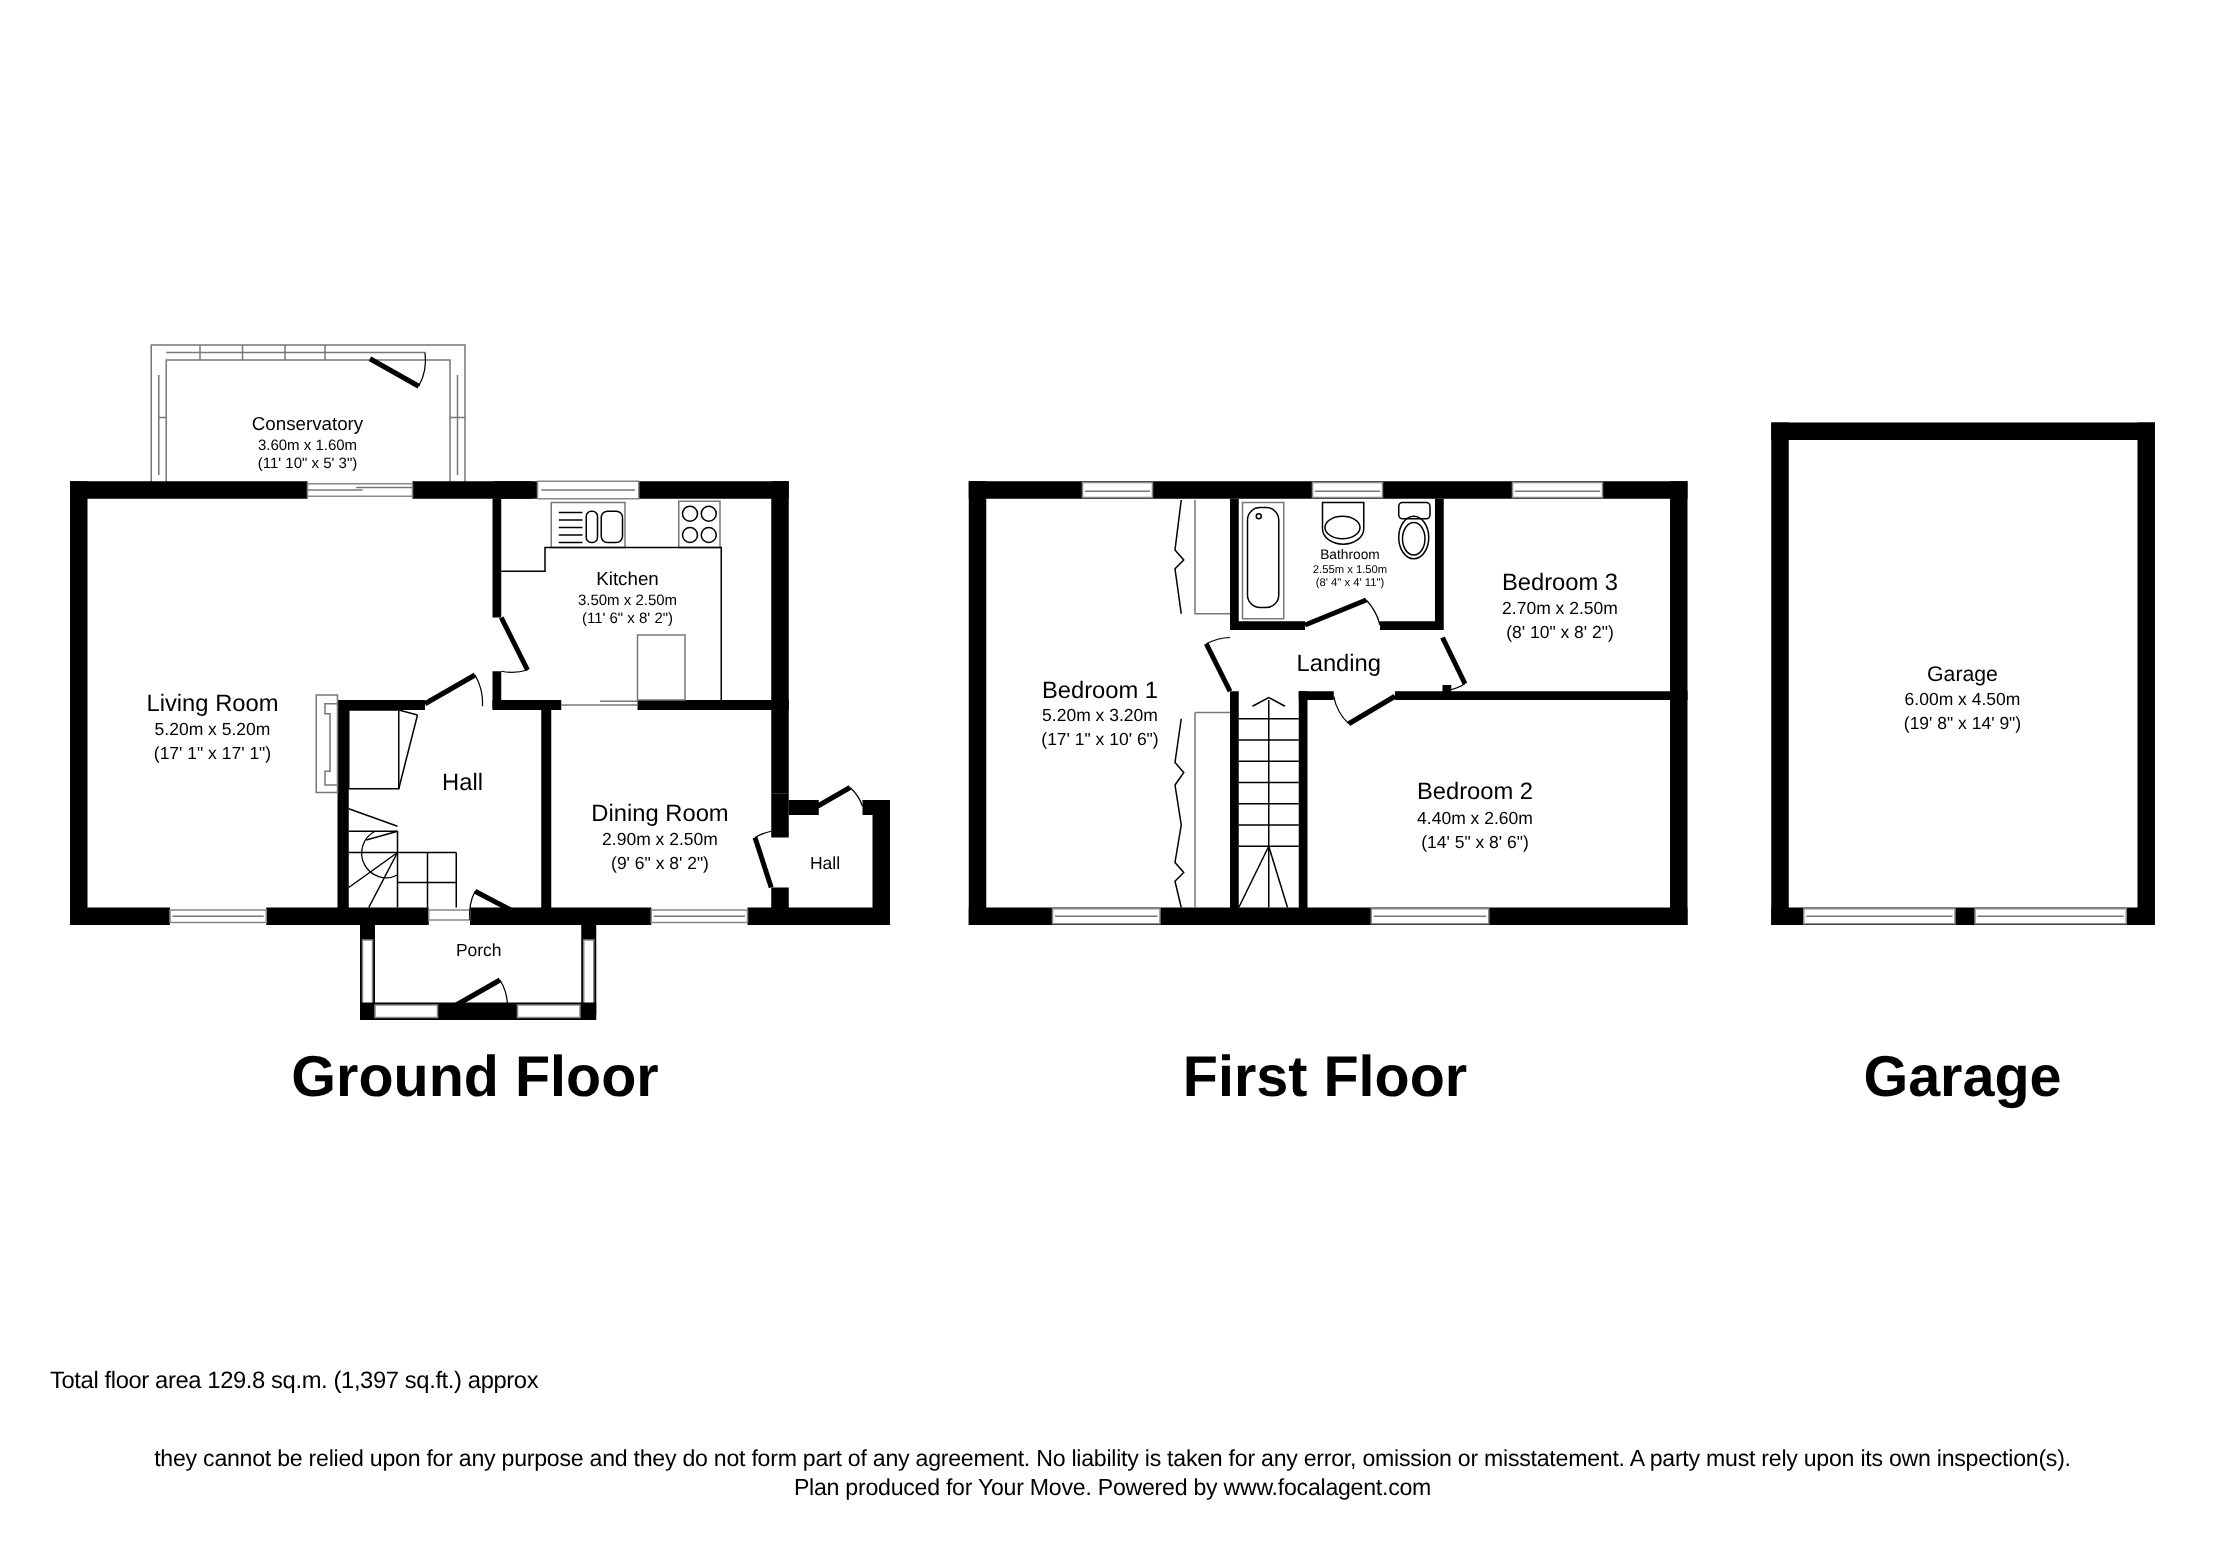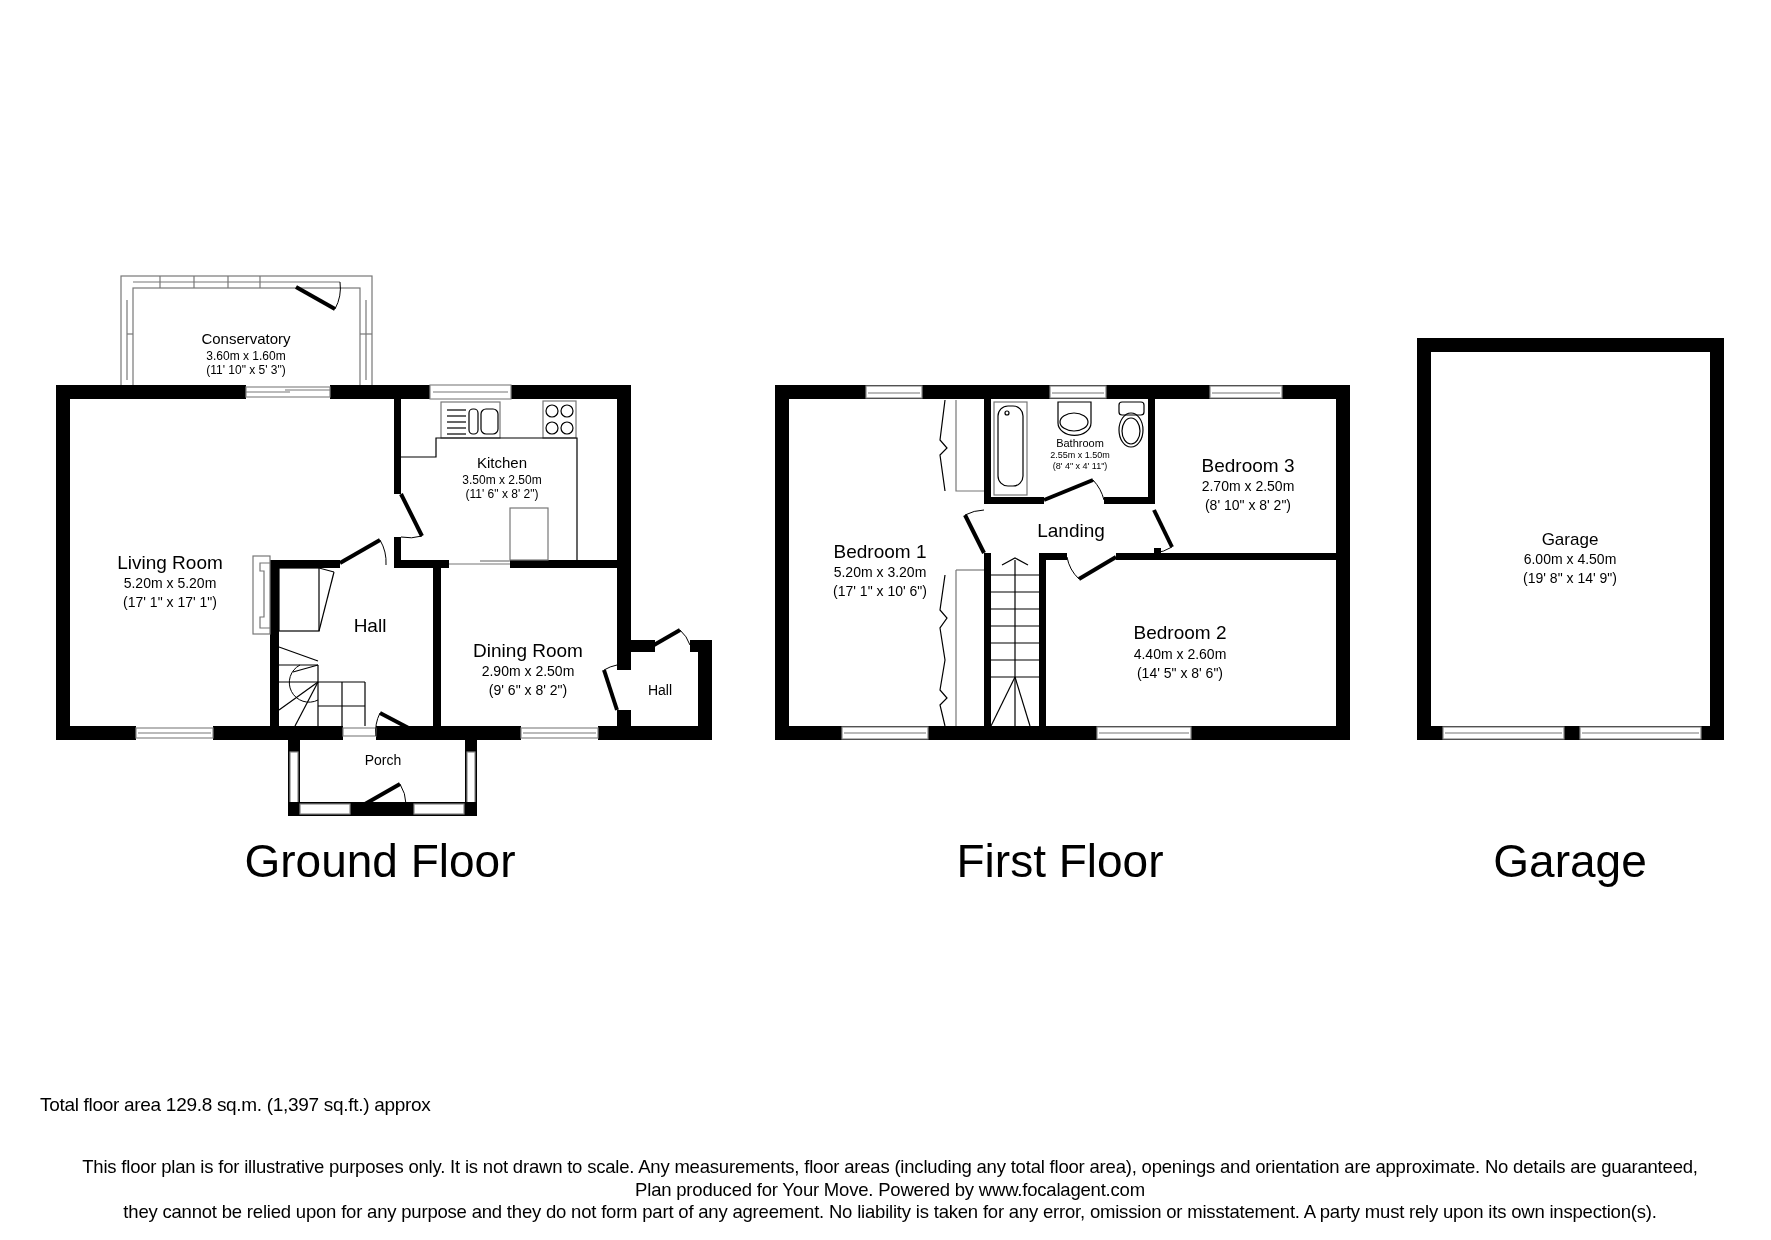--- a/index.html
+++ b/index.html
@@ -6,21 +6,21 @@
   body { width: 1771px; height: 1240px; position: relative; overflow: hidden; font-family: "Liberation Sans", sans-serif; color: #000; }
   #plan { position: absolute; left: 0; top: 0; width: 1771px; height: 1240px; }
   .wall { fill: #000; }
   .thin { fill: none; stroke: #000; stroke-width: 1.2; }
   .grey { fill: none; stroke: #777; stroke-width: 1.2; }
   .door { fill: none; stroke: #000; stroke-width: 4; }
   .arc { fill: none; stroke: #000; stroke-width: 1; }
   .win-bg { fill: #fff; stroke: #888; stroke-width: 1.2; }
   .room-name { font-family: "Liberation Sans", sans-serif; fill: #000; text-anchor: middle; }
   .room-dim { font-family: "Liberation Sans", sans-serif; fill: #000; text-anchor: middle; }
-  .floor-title { position: absolute; font-family: "Liberation Sans", sans-serif; font-weight: normal; font-size: 46px; text-align: center; white-space: nowrap; }
+  .floor-title { position: absolute; font-family: "Liberation Sans", sans-serif; font-weight: bold; font-size: 46px; text-align: center; white-space: nowrap; }
   .total-area { position: absolute; left: 40px; top: 1094px; font-size: 19px; white-space: nowrap; letter-spacing: -0.3px; }
   .disclaimer { position: absolute; left: 40px; top: 1156px; width: 1700px; font-size: 18.5px; line-height: 22.5px; text-align: center; letter-spacing: -0.2px; }
 </style>
 </head>
 <body>
 
 <svg id="plan" viewBox="0 0 1771 1240" xmlns="http://www.w3.org/2000/svg">
 
   <g>
 
@@ -291,16 +291,15 @@
     <text x="1570" y="583" class="room-dim" font-size="14">(19' 8" x 14' 9")</text>
   </g>
 </svg>
 
 <div class="floor-title" style="left:230px; top:834px; width:300px;">Ground Floor</div>
 <div class="floor-title" style="left:910px; top:834px; width:300px;">First Floor</div>
 <div class="floor-title" style="left:1470px; top:834px; width:200px;">Garage</div>
 
 <div class="total-area">Total floor area 129.8 sq.m. (1,397 sq.ft.) approx</div>
 <div class="disclaimer">
-  <div>This floor plan is for illustrative purposes only. It is not drawn to scale. Any measurements, floor areas (including any total floor area), openings and orientation are approximate. No details are guaranteed,</div>
+  <div>they cannot be relied upon for any purpose and they do not form part of any agreement. No liability is taken for any error, omission or misstatement. A party must rely upon its own inspection(s).</div>
   <div>Plan produced for Your Move. Powered by www.focalagent.com</div>
-  <div>they cannot be relied upon for any purpose and they do not form part of any agreement. No liability is taken for any error, omission or misstatement. A party must rely upon its own inspection(s).</div>
 </div>
 
 </body></html>

